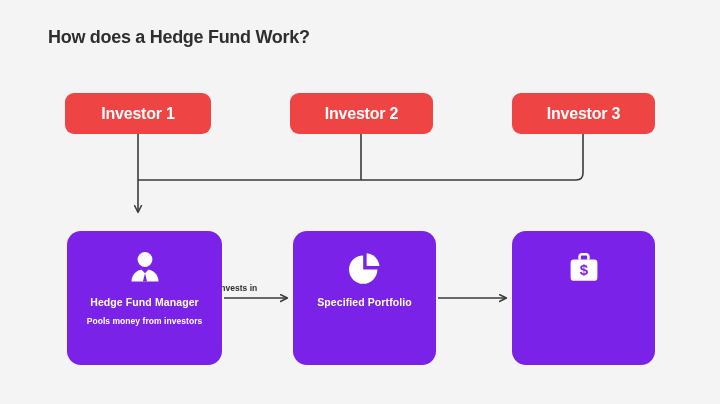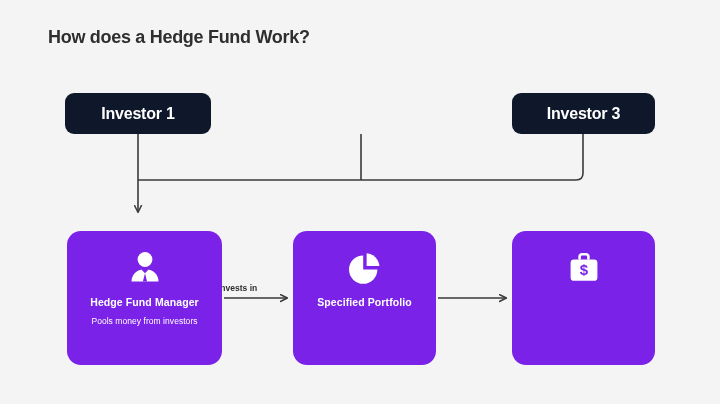--- a/index.html
+++ b/index.html
@@ -30,21 +30,21 @@
     color: #2e2e2e;
     letter-spacing: -0.3px;
     white-space: nowrap;
   }
 
   
   .investor {
     position: absolute;
     top: 93px;
     height: 41px;
-    background: #0f172a;
+    background: #ef4444;
     border-radius: 9px;
     display: flex;
     align-items: center;
     justify-content: center;
     color: #ffffff;
     font-size: 16px;
     font-weight: bold;
     letter-spacing: -0.2px;
   }
   .inv1 { left: 65px;  width: 146px; }
@@ -81,21 +81,21 @@
     font-size: 10.5px;
     font-weight: bold;
     line-height: 13px;
     text-align: right;
     letter-spacing: 0.1px;
     max-width: 128px;
   }
   .pbox .sub {
     margin-top: 7px;
     font-size: 8.5px;
-    font-weight: normal;
+    font-weight: bold;
     line-height: 11px;
     text-align: right;
     max-width: 118px;
     letter-spacing: 0.05px;
   }
 
   
   #wires {
     position: absolute;
     left: 0;
@@ -118,20 +118,23 @@
 </style>
 </head>
 <body>
 
 <div id="stage">
 
   <div class="title">How does a Hedge Fund Work?</div>
 
   <div class="investor inv1">
     <span>Investor 1</span>
+  </div>
+  <div class="investor inv2">
+    <span>Investor 2</span>
   </div>
   <div class="investor inv3">
     <span>Investor 3</span>
   </div>
 
   <svg id="wires" viewBox="0 0 720 404">
     <defs>
       <marker id="ah" markerWidth="9" markerHeight="9" refX="7.2" refY="4.5" orient="auto" markerUnits="userSpaceOnUse">
         <path d="M0.6,1 L7.6,4.5 L0.6,8" fill="none" stroke="#3a3a3a" stroke-width="1.4" stroke-linecap="round" stroke-linejoin="round"></path>
       </marker>

